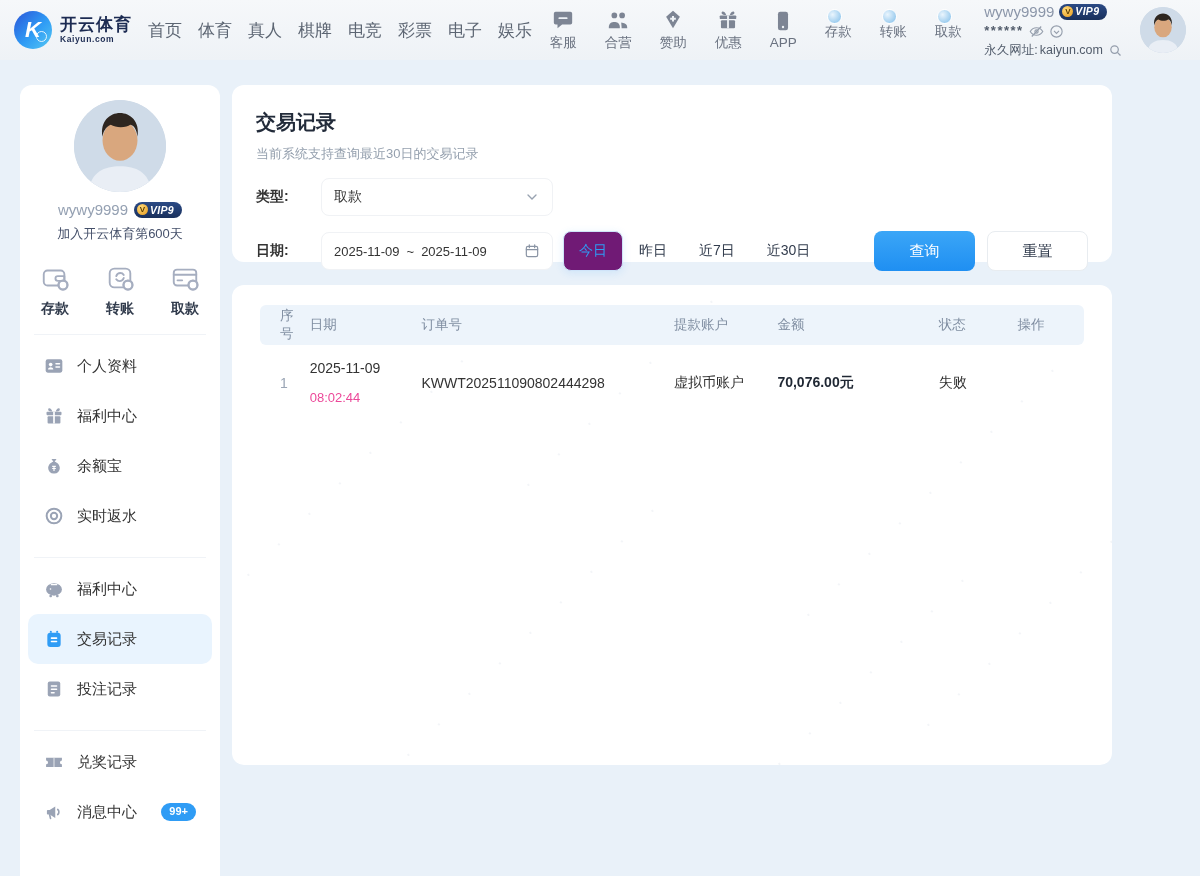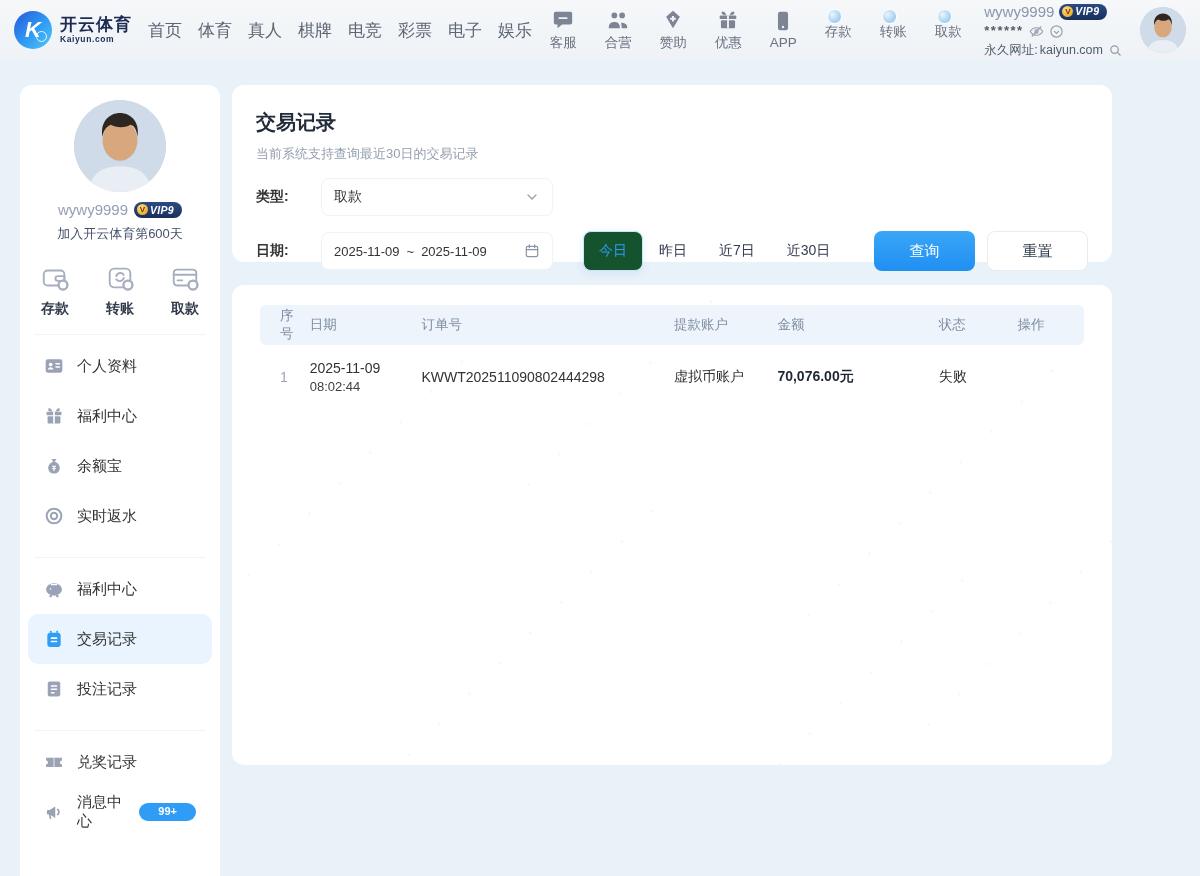--- a/index.html
+++ b/index.html
@@ -60,57 +60,57 @@
   .q-item .q-ic{width:30px;height:30px;color:#a6aec0;}
   .q-item .q-lb{font-size:14px;color:#323c4d;font-weight:600;}
   .sb-divider{height:1px;background:#f0f3f7;margin:16px 14px 6px;}
   .menu{display:flex;flex-direction:column;}
   .menu-item{height:50px;display:flex;align-items:center;gap:13px;padding:0 24px;cursor:pointer;
     font-size:15px;color:#333;}
   .menu-item .m-ic{width:20px;height:20px;color:#9aa3b5;flex:none;}
   .menu-item.active{background:#e9f4fe;margin:0 8px;padding:0 16px;border-radius:10px;}
   .menu-item.active .m-ic{color:#2f9cf5;}
   .badge-99{margin-left:auto;background:#2f9cf5;color:#fff;font-size:11px;font-weight:700;
-    border-radius:9px;padding:2px 19px;line-height:1.2;}
+    border-radius:9px;padding:2px 8px;line-height:1.2;}
   
   .main{position:absolute;left:232px;top:85px;width:880px;}
   .card{background:#fff;border-radius:12px;}
   .filter-card{padding:24px 24px 22px;height:177px;}
   .page-title{font-size:20px;font-weight:800;color:#222b3a;}
   .page-sub{font-size:13px;color:#95a0ae;margin-top:9px;}
   .f-row{display:flex;align-items:center;margin-top:15px;}
   .f-label{font-size:14px;color:#333;width:44px;flex:none;font-weight:bold;}
   .select-box{width:232px;height:38px;border:1px solid #f0f2f5;border-radius:8px;margin-left:21px;
     display:flex;align-items:center;justify-content:space-between;padding:0 12px;cursor:pointer;background:#fff;}
   .select-box .sel-val{font-size:14px;color:#333;}
   .sel-chev{width:16px;height:16px;color:#98a2b0;}
   .date-box{width:232px;height:38px;border:1px solid #f0f2f5;border-radius:8px;margin-left:21px;
     display:flex;align-items:center;gap:8px;padding:0 12px;cursor:pointer;background:#fff;}
   .date-box .d-txt{font-size:13px;color:#333;display:flex;gap:7px;align-items:center;}
   .date-box .cal{width:16px;height:16px;color:#8a94a4;margin-left:auto;}
   .ranges{display:flex;align-items:center;margin-left:10px;}
   .range-btn{height:40px;padding:0 15px;display:flex;align-items:center;font-size:14px;color:#323c4d;
     cursor:pointer;border-radius:8px;border:1px solid transparent;background:transparent;}
-  .range-btn.active{border-color:#cfe4f9;color:#2f9cf5;background:#14532d;box-shadow:0 2px 8px rgba(47,156,245,.14);margin-left:20px;}
+  .range-btn.active{border-color:#cfe4f9;color:#2f9cf5;background:#701a75;box-shadow:0 2px 8px rgba(47,156,245,.14);}
   .f-actions{margin-left:auto;display:flex;gap:12px;}
   .btn{height:40px;width:101px;border-radius:8px;font-size:15px;display:flex;align-items:center;
     justify-content:center;cursor:pointer;border:none;font-family:inherit;}
   .btn-primary{background:linear-gradient(180deg,#3ba6f7,#1f8ff2);color:#fff;}
   .btn-plain{background:#fff;border:1px solid #e8ecf0;color:#323c4d;}
   
   .table-card{margin-top:23px;height:480px;padding:20px 28px;position:relative;overflow:hidden;}
   table{width:100%;border-collapse:collapse;position:relative;z-index:1;}
   thead th{background:#edf4fb;height:40px;font-size:13.5px;font-weight:400;color:#7f8da1;
     text-align:left;padding:0 8px;}
   thead th:first-child{padding-left:20px;border-radius:6px 0 0 6px;}
   thead th:last-child{border-radius:0 6px 6px 0;}
   tbody td{padding:15px 8px;font-size:14px;color:#333;vertical-align:middle;}
   tbody td:first-child{padding-left:20px;color:#9aa5b5;}
   .cell-date .d1{color:#333;font-size:14px;}
-  .cell-date .d2{color:#404040;font-size:13px;margin-top:3px;}
+  .cell-date .d2{color:#ec4899;font-size:13px;margin-top:14px;}
   .cell-amt{font-weight:800;color:#1f2733;}
   
   .watermark{position:absolute;inset:0;pointer-events:none;overflow:hidden;z-index:0;}
   .wm-line{position:absolute;transform:rotate(-45deg);font-size:20px;letter-spacing:16px;
     color:rgba(27,60,110,.05);white-space:nowrap;}
   .wm-line::after{content:"∙ ∙ ∙ ∙ ∙ ∙ ∙ ∙ ∙";}
   .ic{display:block;width:100%;height:100%;}
 </style>
 </head>
 <body>

